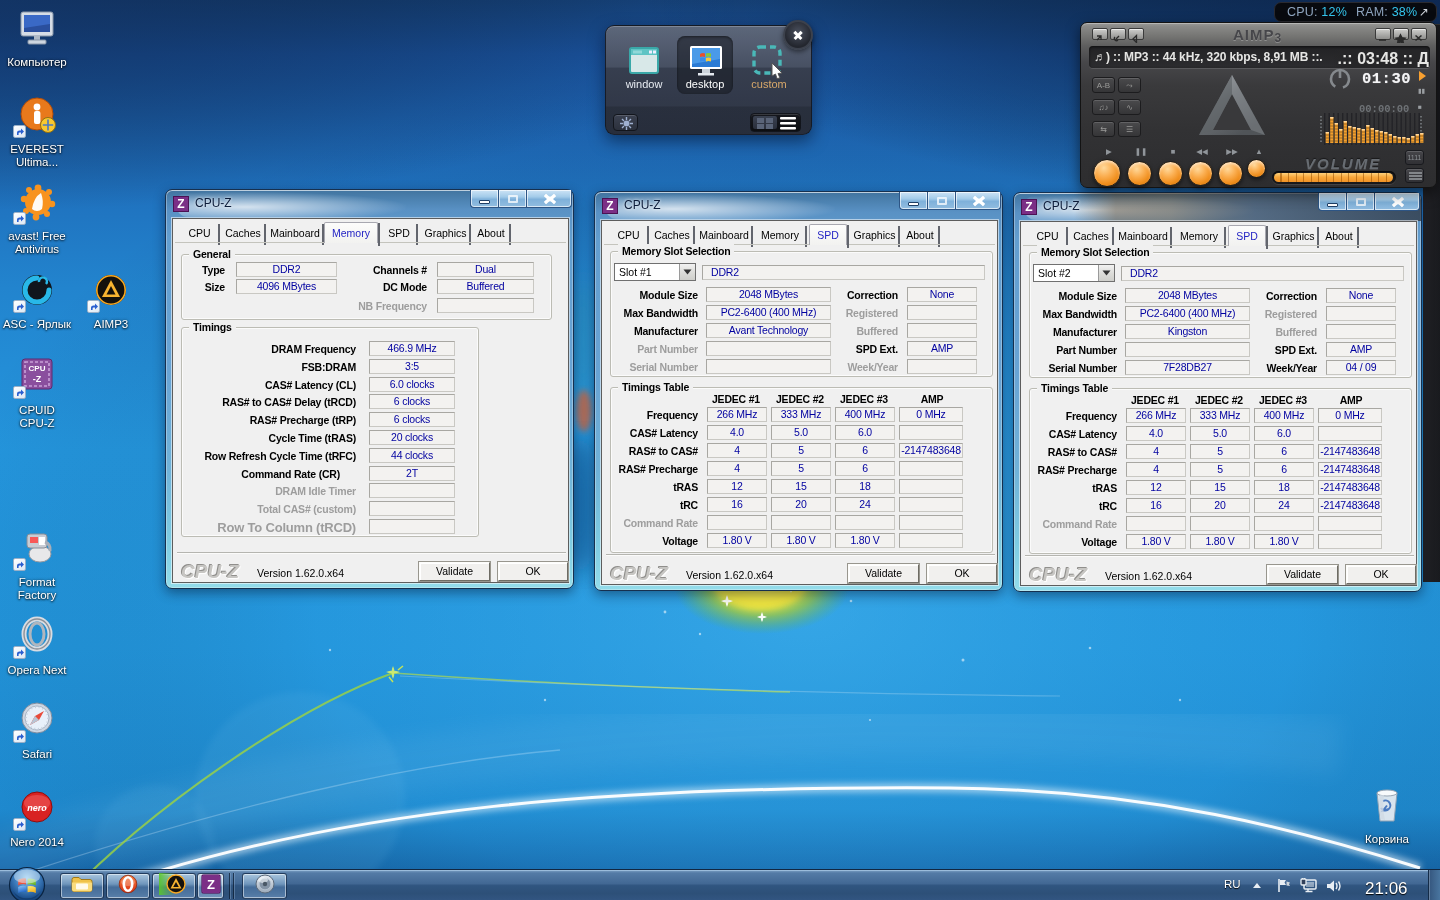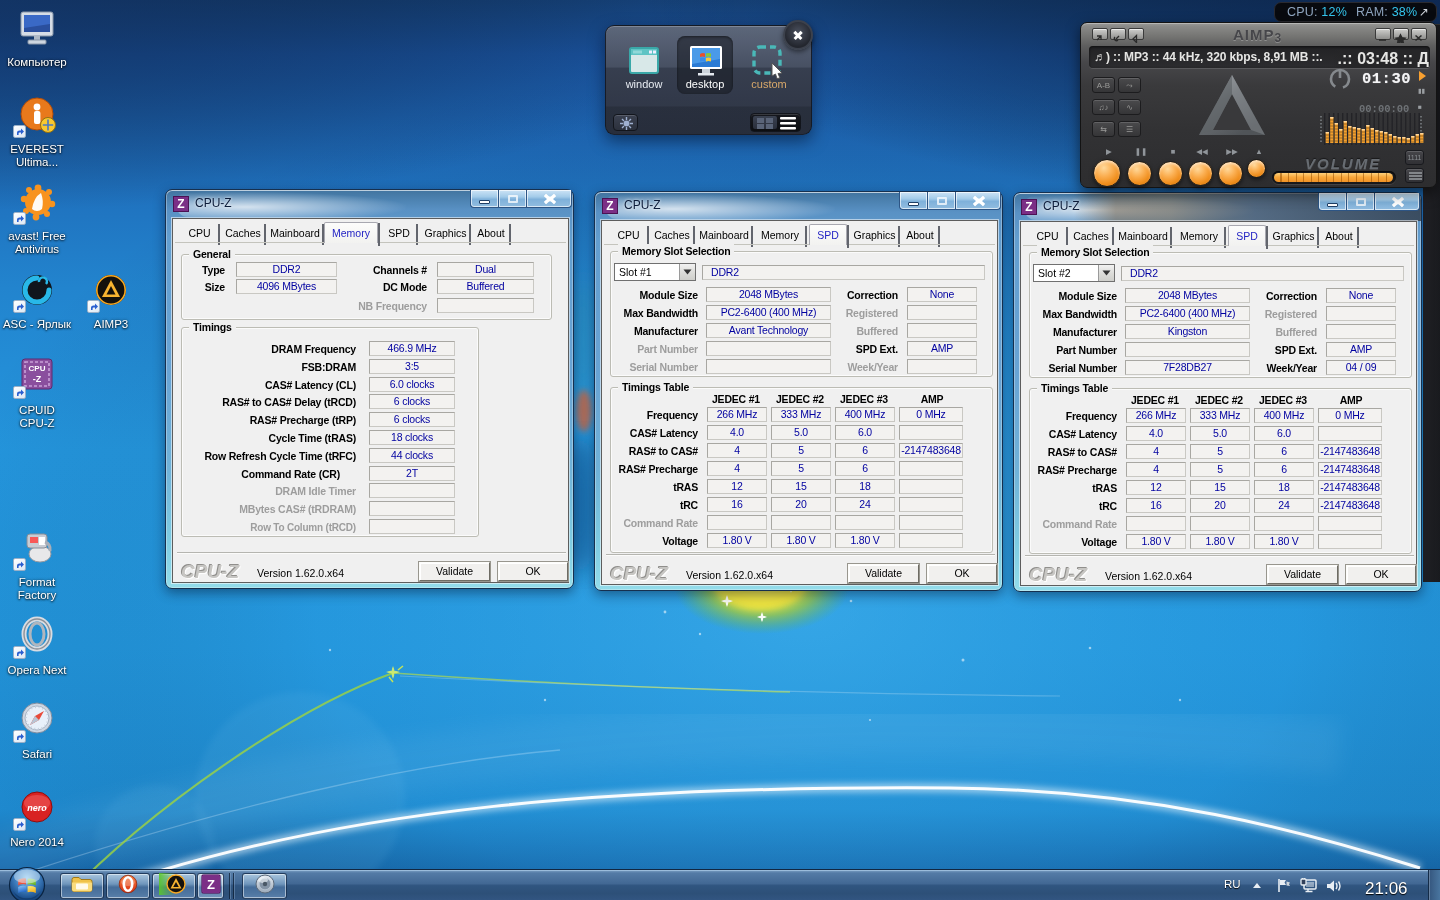--- a/index.html
+++ b/index.html
@@ -287,20 +287,26 @@
 <div class="dicon" style="left:-8px;top:788px;width:90px"><div class="ig" style="width:44px;height:42px"><svg width="44" height="42" viewBox="0 0 44 42">
           <circle cx="22" cy="19" r="15" fill="#d82222"></circle>
           <circle cx="22" cy="19" r="15" fill="none" stroke="#8e0e0e"></circle>
           <ellipse cx="22" cy="15" rx="13" ry="8" fill="#f06060" opacity="0.55"></ellipse>
           <text x="22" y="23" font-size="9" fill="#fff" text-anchor="middle" font-family="Liberation Sans" font-weight="bold" font-style="italic">nero</text>
         </svg><div class="sc">
           <svg width="10" height="10" viewBox="0 0 10 10">
             <path d="M2 8 L2 5.5 Q2 3.5 4.5 3.5 L6 3.5 L6 1.5 L9 4.5 L6 7.5 L6 5.5 L4.6 5.5 Q3.6 5.5 3.6 6.6 L3.6 8 Z" fill="#2a5fd0"></path>
           </svg>
         </div></div><div class="cap2">Nero 2014</div></div>
+<div class="dicon" style="left:1342px;top:785px;width:90px"><div class="ig" style="width:44px;height:42px"><svg width="44" height="42" viewBox="0 0 44 42">
+          <path d="M12 8 L32 8 L29 36 L15 36 Z" fill="#e9edf2" opacity="0.92" stroke="#9aa6b4"></path>
+          <ellipse cx="22" cy="8" rx="10" ry="3" fill="#f8fafc" stroke="#9aa6b4"></ellipse>
+          <path d="M18 16 a5 5 0 1 1 -2 7 M24 24 l-6 1.5 l4 -5" fill="none" stroke="#4a7ac0" stroke-width="2"></path>
+          <path d="M15 10 q-2 14 1 24 l4 1 q-3 -12 -1 -25 z" fill="#cfd9e4" opacity="0.8"></path>
+        </svg></div><div class="cap2">Корзина</div></div>
 <div id="gadget">
 <svg width="30" height="27" style="position:absolute;left:23px;top:21px" viewBox="0 0 30 27">
  <rect x="1" y="1" width="28" height="25" rx="2" fill="#d8e8e8" stroke="#3aa8a8" stroke-width="2"></rect>
  <rect x="2" y="2" width="26" height="6" fill="#5fc4c4"></rect>
         <rect x="20" y="3.5" width="3" height="3" fill="#eef"></rect>
         <rect x="24" y="3.5" width="3" height="3" fill="#eef"></rect>
  <rect x="4" y="3.5" width="9" height="3" fill="#8fd8d8"></rect>
       </svg>
 <div class="gsel"></div>
 <svg width="34" height="31" style="position:absolute;left:83px;top:19px" viewBox="0 0 34 31">
@@ -396,30 +402,30 @@
         <div class="bx" style="left:196px;top:122px;width:86px;height:15px;"><span>466.9 MHz</span></div>
         <div class="lb" style="left:0px;top:141.8px;width:183px;color:#000;font-weight:bold;font-size:10.5px">FSB:DRAM</div>
         <div class="bx" style="left:196px;top:139.8px;width:86px;height:15px;"><span>3:5</span></div>
         <div class="lb" style="left:0px;top:159.60000000000002px;width:183px;color:#000;font-weight:bold;font-size:10.5px">CAS# Latency (CL)</div>
         <div class="bx" style="left:196px;top:157.60000000000002px;width:86px;height:15px;"><span>6.0 clocks</span></div>
         <div class="lb" style="left:0px;top:177.40000000000003px;width:183px;color:#000;font-weight:bold;font-size:10.5px">RAS# to CAS# Delay (tRCD)</div>
         <div class="bx" style="left:196px;top:175.40000000000003px;width:86px;height:15px;"><span>6 clocks</span></div>
         <div class="lb" style="left:0px;top:195.20000000000005px;width:183px;color:#000;font-weight:bold;font-size:10.5px">RAS# Precharge (tRP)</div>
         <div class="bx" style="left:196px;top:193.20000000000005px;width:86px;height:15px;"><span>6 clocks</span></div>
         <div class="lb" style="left:0px;top:213.00000000000006px;width:183px;color:#000;font-weight:bold;font-size:10.5px">Cycle Time (tRAS)</div>
-        <div class="bx" style="left:196px;top:211.00000000000006px;width:86px;height:15px;"><span>18 clocks</span></div>
+        <div class="bx" style="left:196px;top:211.00000000000006px;width:86px;height:15px;"><span>20 clocks</span></div>
         <div class="lb" style="left:0px;top:230.80000000000007px;width:183px;color:#000;font-weight:bold;font-size:10.5px">Row Refresh Cycle Time (tRFC)</div>
         <div class="bx" style="left:196px;top:228.80000000000007px;width:86px;height:15px;"><span>44 clocks</span></div>
         <div class="lb" style="left:0px;top:248.60000000000008px;width:167px;color:#000;font-weight:bold;font-size:10.5px">Command Rate (CR)</div>
         <div class="bx" style="left:196px;top:246.60000000000008px;width:86px;height:15px;"><span>2T</span></div>
         <div class="lb" style="left:0px;top:266.4000000000001px;width:183px;color:#9d9d9d;font-weight:bold;font-size:10.5px">DRAM Idle Timer</div>
         <div class="bx" style="left:196px;top:264.4000000000001px;width:86px;height:15px;"></div>
-        <div class="lb" style="left:0px;top:284.2000000000001px;width:183px;color:#9d9d9d;font-weight:bold;font-size:10.5px">MBytes CAS# (tRDRAM)</div>
+        <div class="lb" style="left:0px;top:284.2000000000001px;width:183px;color:#9d9d9d;font-weight:bold;font-size:10.5px">Total CAS# (custom)</div>
         <div class="bx" style="left:196px;top:282.2000000000001px;width:86px;height:15px;"></div>
-        <div class="lb" style="left:0px;top:302.0000000000001px;width:183px;color:#9d9d9d;font-weight:bold;font-size:10px">Row To Column (tRCD)</div>
+        <div class="lb" style="left:0px;top:302.0000000000001px;width:183px;color:#9d9d9d;font-weight:bold;font-size:13px">Row To Column (tRCD)</div>
         <div class="bx" style="left:196px;top:300.0000000000001px;width:86px;height:15px;"></div>
         <div class="sep" style="top:333px"></div>
         <div class="logo">CPU-Z</div>
         <div class="ver">Version 1.62.0.x64</div>
         <div class="btn" style="left:246px;top:343px;width:71px">Validate</div>
         <div class="btn" style="left:325px;top:343px;width:70px">OK</div>
       </div>
     </div>
 <div class="cpuz" id="w2" style="left:594px;top:191px">
       <div class="tbar">

